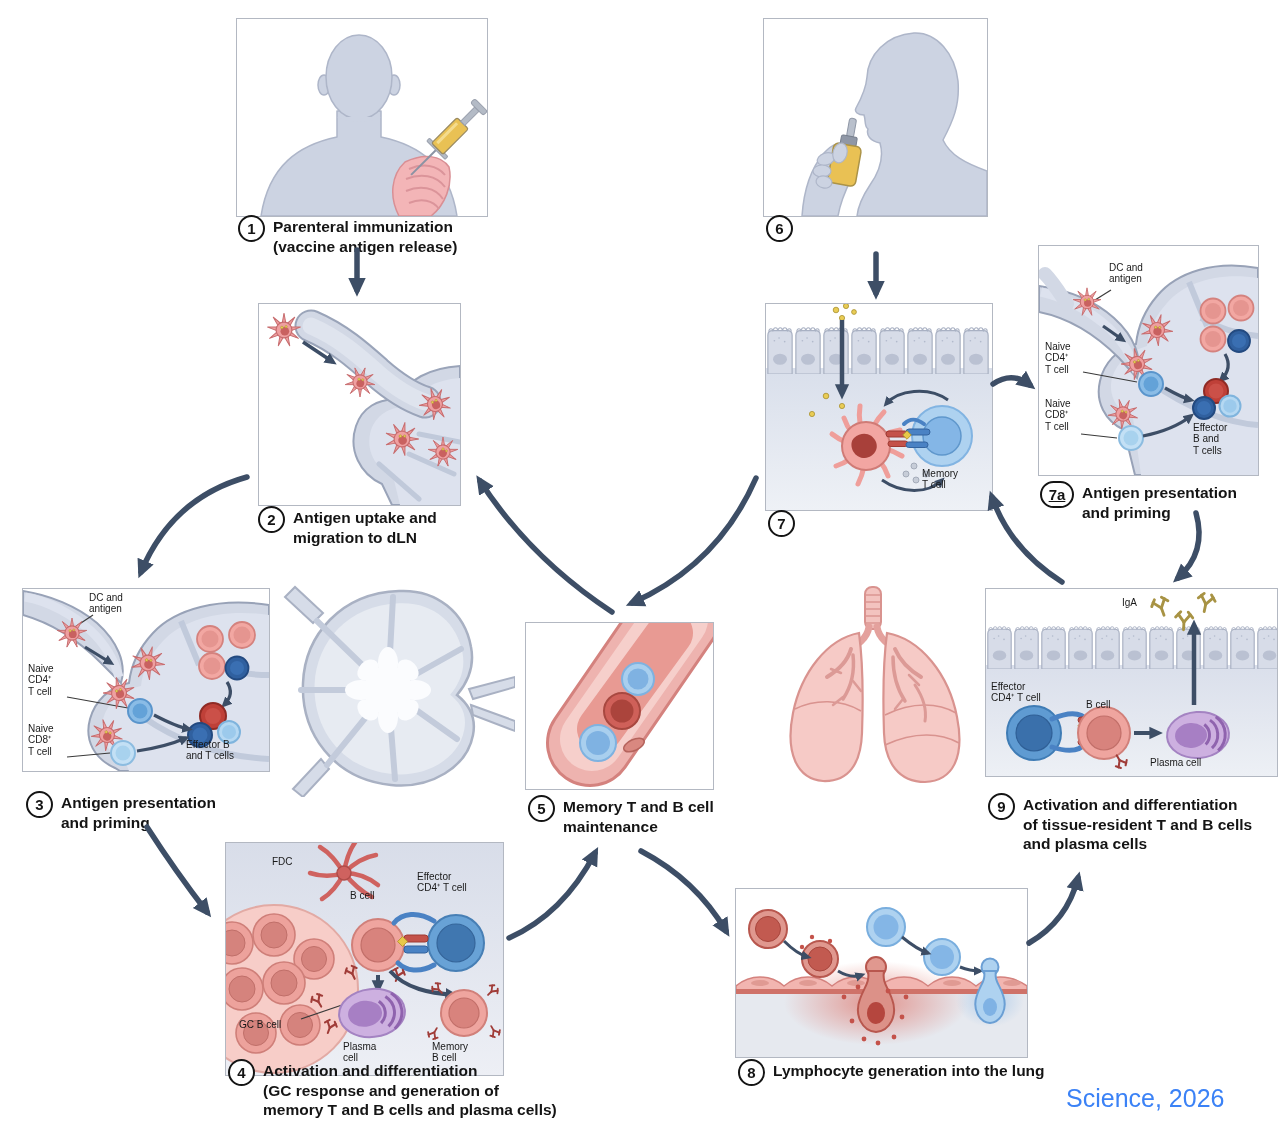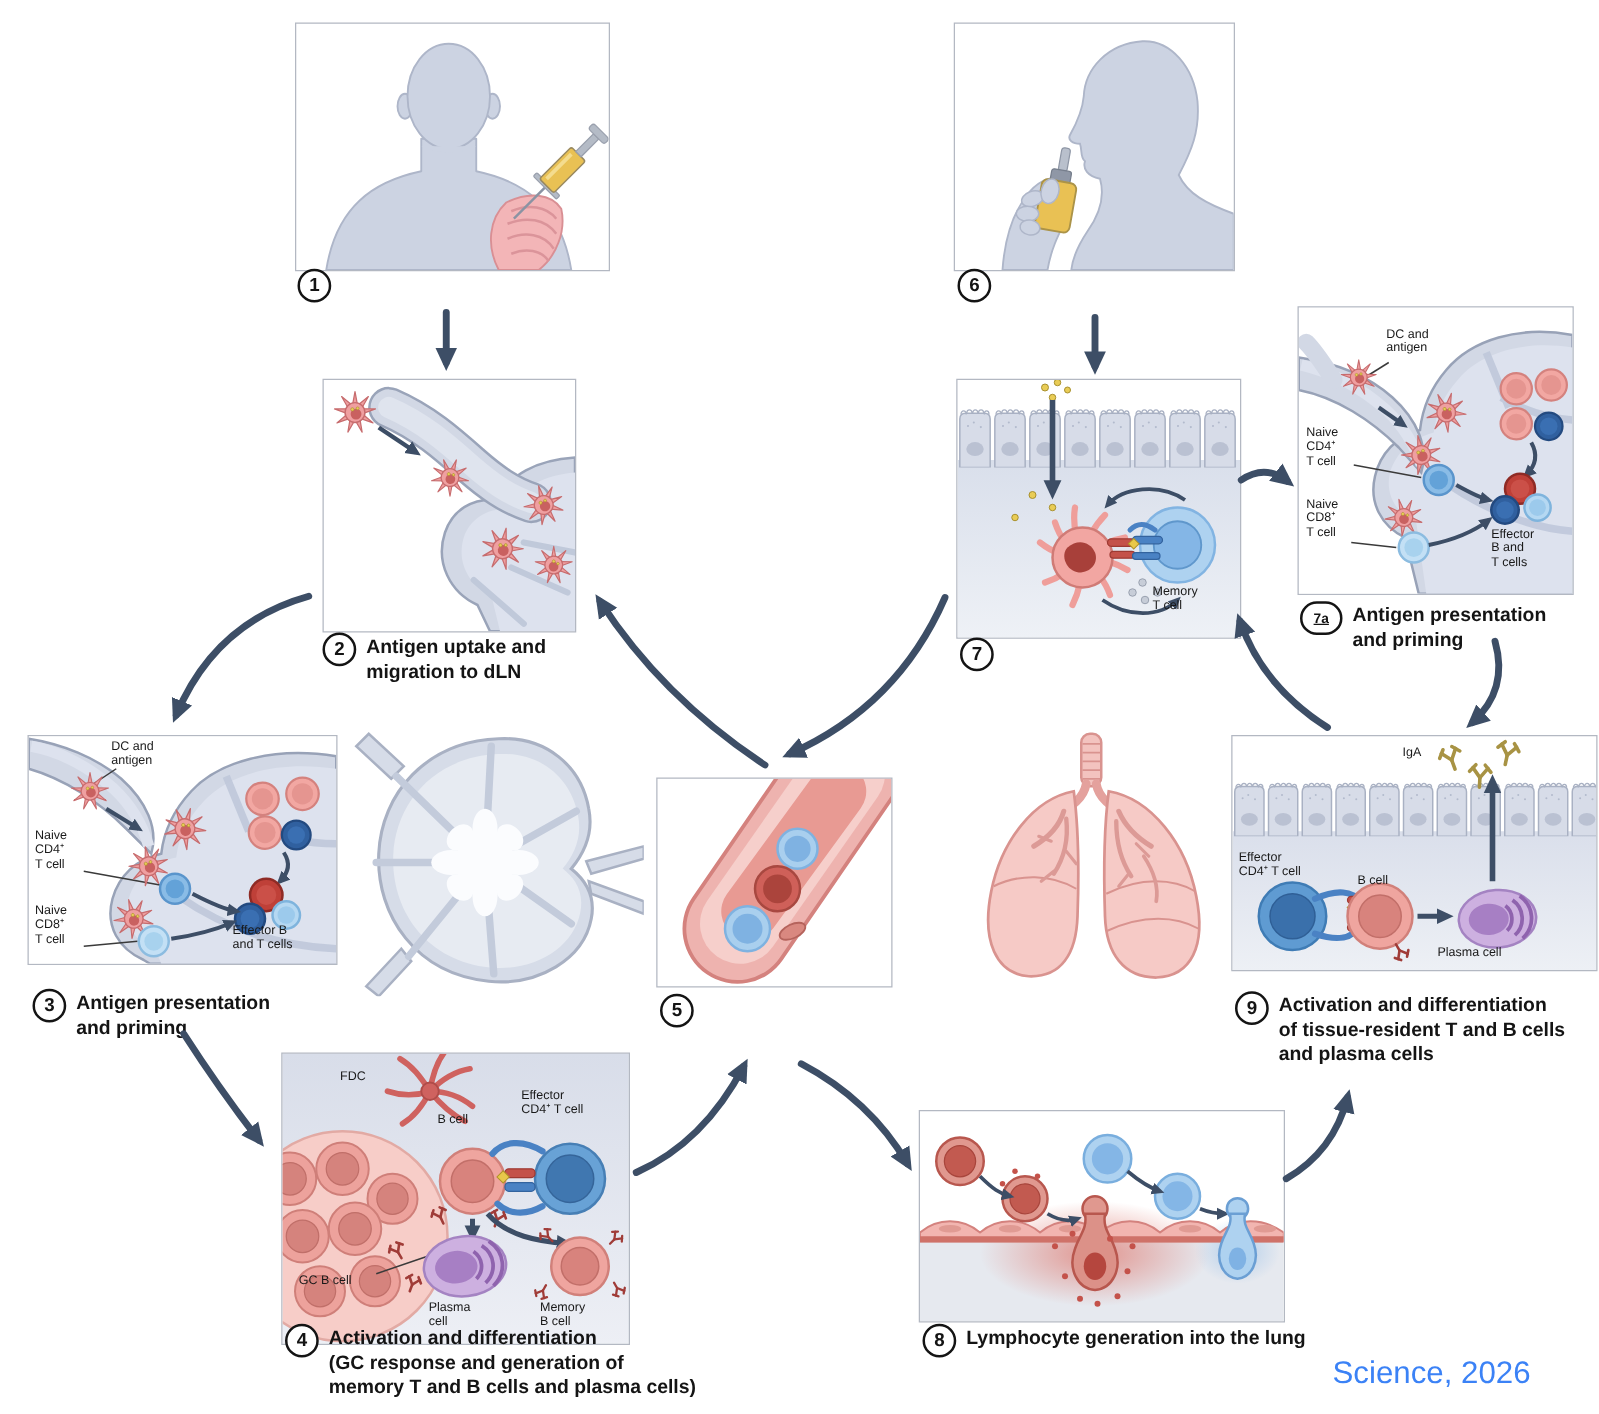--- a/index.html
+++ b/index.html
@@ -6,21 +6,21 @@
   .canvas{position:relative;width:1279px;height:1131px;background:#fff;
           font-family:"Liberation Sans",sans-serif;overflow:hidden;}
   .panel{position:absolute;border:1px solid #b3b8c2;background:#fff;overflow:hidden;}
   .panel.grad{background:linear-gradient(180deg,#d8dde9 0%,#edeff5 100%);margin-top:20px;}
   .panel svg{display:block;}
   .freeart{position:absolute;}
   .caption{position:absolute;display:flex;gap:8px;align-items:flex-start;}
   .badge{width:27px;height:27px;border:2px solid #141414;border-radius:50%;background:#fff;
          display:flex;align-items:center;justify-content:center;font-weight:bold;font-size:15px;
          color:#141414;flex:none;box-sizing:border-box;}
-  .badge.wide{width:34px;border-radius:15px;font-size:11px;text-decoration:underline;}
+  .badge.wide{width:34px;border-radius:15px;font-size:15px;text-decoration:underline;}
   .cap-text{font-weight:bold;font-size:15.5px;line-height:1.27;color:#141414;white-space:pre-line;padding-top:2px;}
   .inlabel{position:absolute;font-size:10px;line-height:1.13;color:#191919;white-space:pre-line;}
   #arrows{position:absolute;left:0;top:0;pointer-events:none;}
   .credit{position:absolute;left:1066px;top:1084px;font-size:25px;color:#3b82f6;}
 </style>
 </head>
 <body>
 
 <div class="canvas">
 
@@ -686,39 +686,43 @@
       <path d="M130,72 C130,90 134,104 142,116" stroke-width="3.5"></path>
       <path d="M146,90 L156,100" stroke-width="2.5"></path>
           <path d="M140,114 L132,124" stroke-width="2.5"></path>
       <path d="M152,100 C160,112 164,124 162,136" stroke-width="3"></path>
     </g>
   </svg>
 </div>
 
 <div class="caption" style="left:238px;top:215px">
   <div class="badge">1</div>
+  <div class="cap-text">Parenteral immunization
+(vaccine antigen release)</div>
 </div>
 <div class="caption" style="left:258px;top:506px">
   <div class="badge">2</div>
   <div class="cap-text">Antigen uptake and
 migration to dLN</div>
 </div>
 <div class="caption" style="left:26px;top:791px">
   <div class="badge">3</div>
   <div class="cap-text">Antigen presentation
 and priming</div>
 </div>
 <div class="caption" style="left:228px;top:1059px">
   <div class="badge">4</div>
   <div class="cap-text">Activation and differentiation
 (GC response and generation of
 memory T and B cells and plasma cells)</div>
 </div>
 <div class="caption" style="left:528px;top:795px">
   <div class="badge">5</div>
+  <div class="cap-text">Memory T and B cell
+maintenance</div>
 </div>
 <div class="caption" style="left:766px;top:215px">
   <div class="badge">6</div>
 </div>
 <div class="caption" style="left:768px;top:510px">
   <div class="badge">7</div>
 </div>
 <div class="caption" style="left:1040px;top:481px">
   <div class="badge wide">7a</div>
   <div class="cap-text">Antigen presentation

